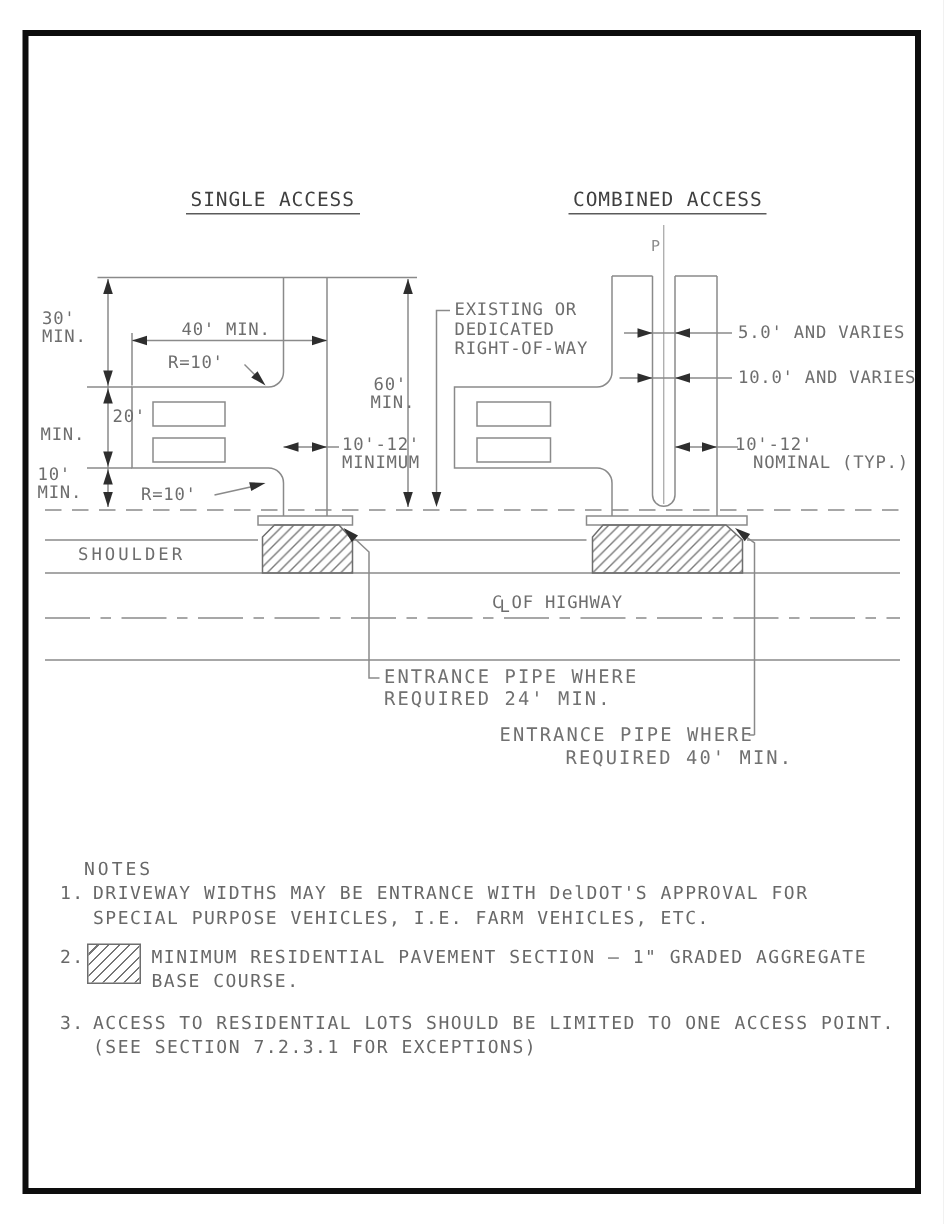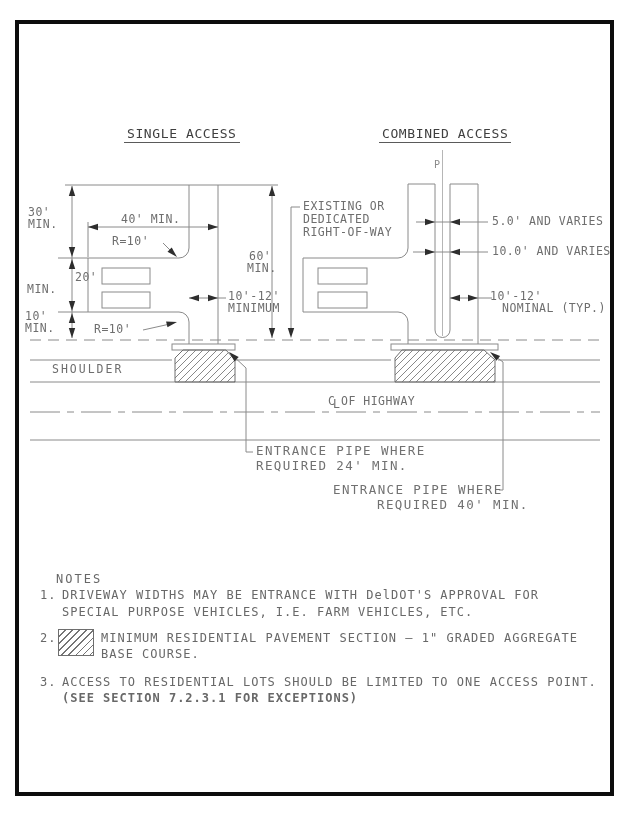--- a/index.html
+++ b/index.html
@@ -165,15 +165,15 @@
   <div class="lbl note" style="left:62px;top:589px;">DRIVEWAY WIDTHS MAY BE ENTRANCE WITH DelDOT'S APPROVAL FOR</div>
   <div class="lbl note" style="left:62px;top:606px;">SPECIAL PURPOSE VEHICLES, I.E. FARM VEHICLES, ETC.</div>
 
   <div class="lbl note" style="left:40px;top:632px;">2.</div>
   <div class="swatch" style="left:58px;top:629px;"></div>
   <div class="lbl note" style="left:101px;top:632px;">MINIMUM RESIDENTIAL PAVEMENT SECTION — 1" GRADED AGGREGATE</div>
   <div class="lbl note" style="left:101px;top:648px;">BASE COURSE.</div>
 
   <div class="lbl note" style="left:40px;top:676px;">3.</div>
   <div class="lbl note" style="left:62px;top:676px;">ACCESS TO RESIDENTIAL LOTS SHOULD BE LIMITED TO ONE ACCESS POINT.</div>
-  <div class="lbl note" style="left:62px;top:692px;font-weight:bold;">(SEE SECTION 7.2.3.1 FOR EXCEPTIONS)</div>
+  <div class="lbl note" style="left:62px;top:692px;">(SEE SECTION 7.2.3.1 FOR EXCEPTIONS)</div>
 
 </div>
 
 </body></html>

